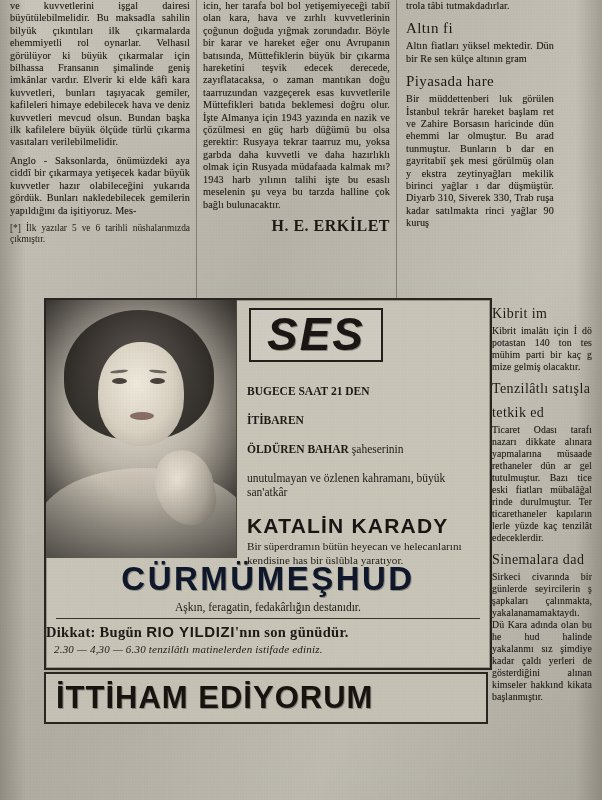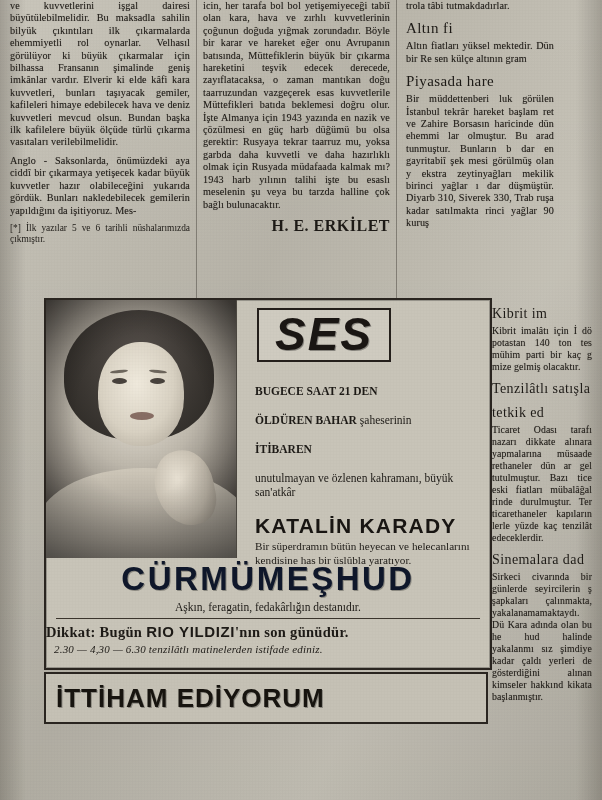--- a/index.html
+++ b/index.html
@@ -168,21 +168,21 @@
     transform: rotate(-12deg);
   }
   .photo .vignette {
     position: absolute; inset: 0;
     background: radial-gradient(ellipse 75% 70% at 50% 45%, rgba(0,0,0,0) 45%, rgba(0,0,0,0.40) 100%);
   }
 
   .ad-right {
     position: relative;
     flex: 1;
-    padding: 6px 8px 4px 18px;
+    padding: 6px 8px 4px 10px;
     box-sizing: border-box;
   }
   .ses {
     display: inline-block;
     border: 2px solid #241f1b;
     padding: 2px 16px 4px 16px;
     margin: 2px 0 7px 2px;
     background: #cfcbc0;
   }
   .ses-text {
@@ -263,21 +263,21 @@
     border: 2px solid #2a2520;
     background: #c5c1b5;
     display: flex;
     align-items: center;
     box-sizing: border-box;
     padding-left: 10px;
   }
   .banner-text {
     font-family: "Liberation Sans", sans-serif;
     font-weight: bold;
-    font-size: 26px;
+    font-size: 31px;
     letter-spacing: 1px;
     color: #17140f;
     text-shadow: 1px 1px 0 rgba(0,0,0,0.3);
     text-align: right;
   }
 
   
   .side-right {
     position: absolute;
     left: 492px;
@@ -349,25 +349,25 @@
         <div class="shoulder"></div>
         <div class="hand"></div>
         <div class="vignette"></div>
       </div>
 
       <div class="ad-right">
         <div class="ses">
           <span class="ses-text">SES</span>
         </div>
         <div class="ad-line b">BUGECE SAAT 21 DEN</div>
+        <div class="ad-line b">İTİBAREN</div>
         <div class="ad-line">
           <strong>ÖLDÜREN BAHAR</strong>
           <span>şaheserinin</span>
         </div>
-        <div class="ad-line b">İTİBAREN</div>
         <div class="ad-line">unutulmayan ve özlenen kahramanı, büyük san'atkâr</div>
         <div class="katalin">KATALİN  KARADY</div>
         <p class="ad-para">Bir süperdramın bütün heyecan ve helecanlarını kendisine has bir üslûbla yaratıyor.</p>
       </div>
     </div>
 
     <div class="title-main">CÜRMÜMEŞHUD</div>
     <div class="title-sub">Aşkın, feragatin, fedakârlığın destanıdır.</div>
     <hr class="ad-hr">
     <div class="dikkat">

